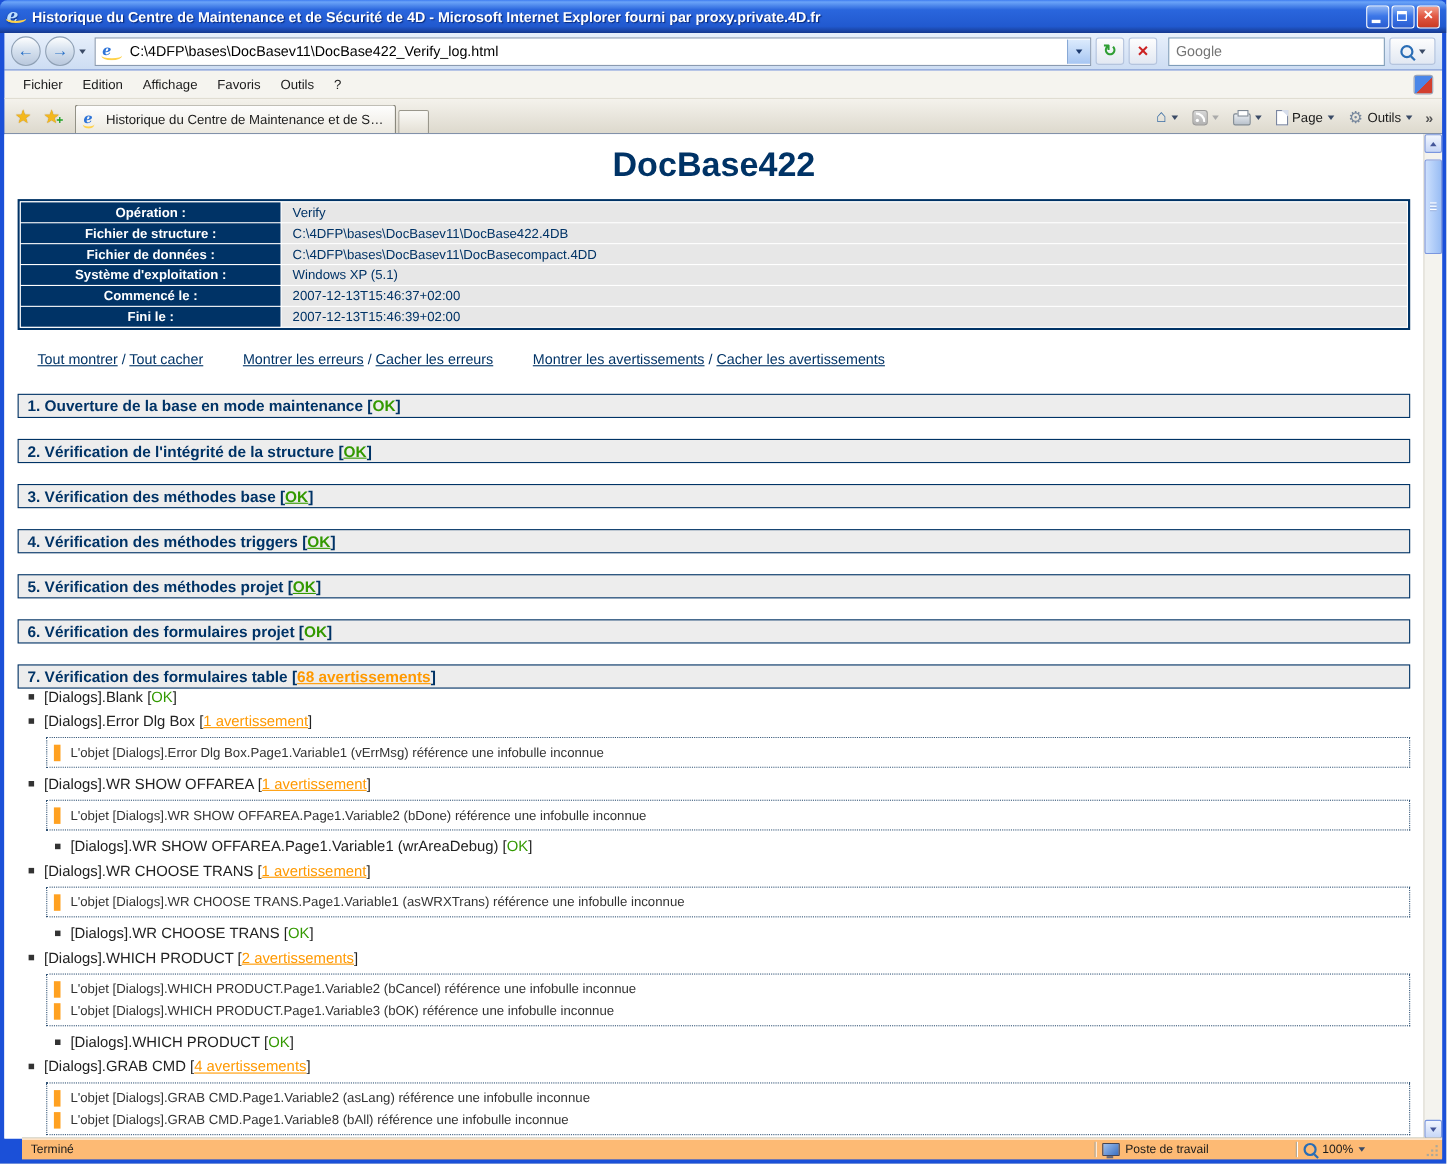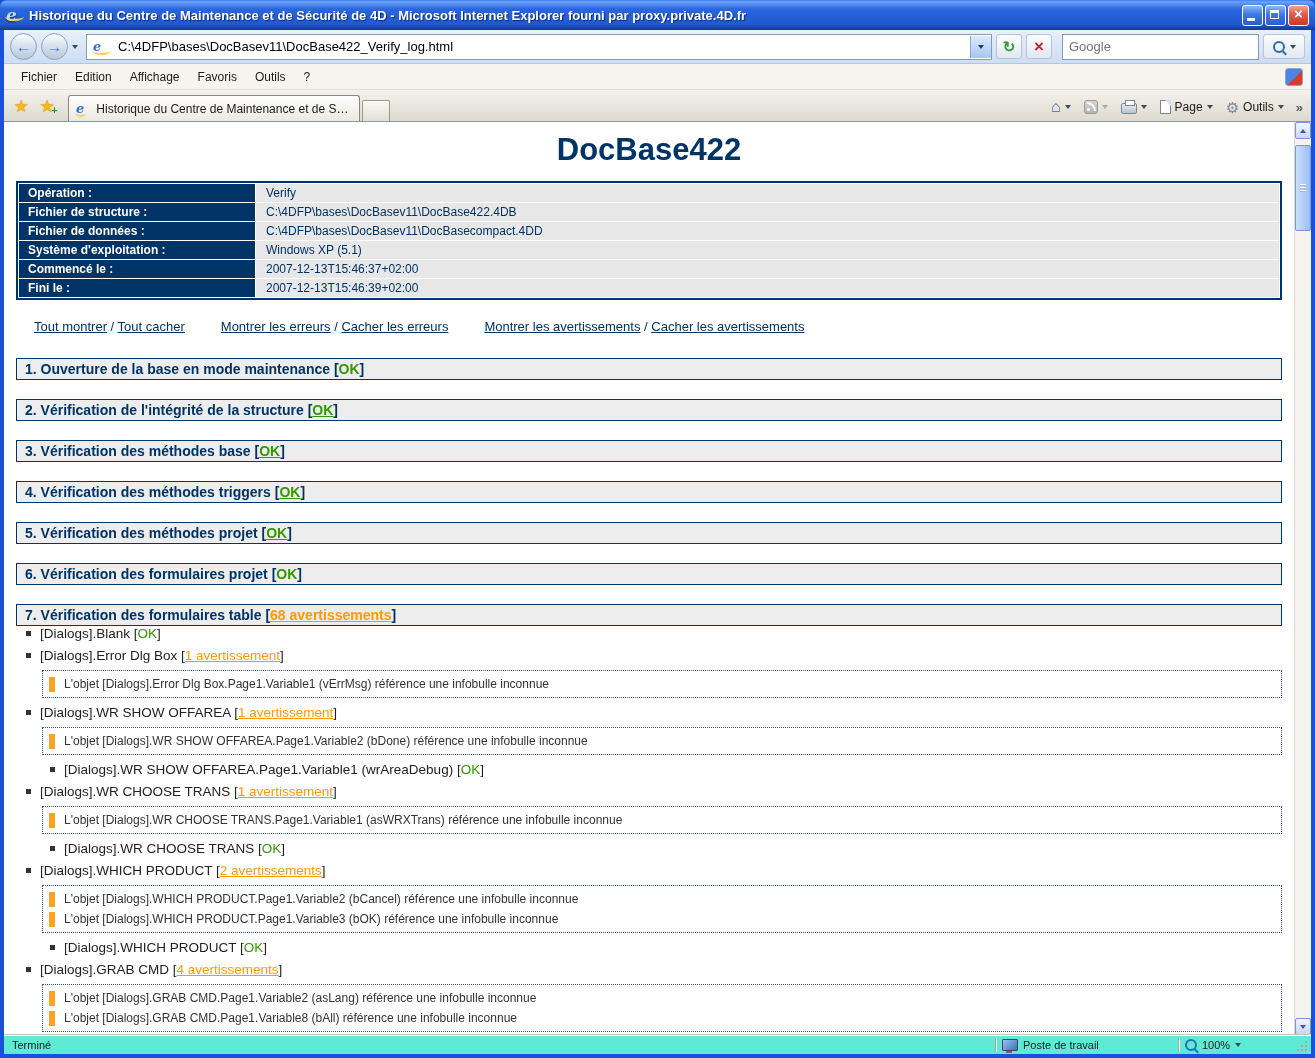--- a/index.html
+++ b/index.html
@@ -71,41 +71,41 @@
   .sbtn{height:17px;background:linear-gradient(180deg,#f2f6fe,#c6d6f7);border:1px solid #7a96df;border-radius:2px;display:flex;align-items:center;justify-content:center;box-sizing:border-box;}
   .sbtn .tri{border-top-color:#44569a;}
   .sbtn.up .tri{border-top:none;border-bottom:4px solid #44569a;}
   .sthumb{height:86px;margin:6px 0 0;background:linear-gradient(90deg,#cde0fd,#99bdf4);border:1px solid #7a96df;border-radius:2px;box-sizing:border-box;position:relative;}
   .sthumb::after{content:"";position:absolute;left:4px;right:4px;top:38px;height:1px;background:#fff;box-shadow:0 3px 0 #fff,0 6px 0 #fff,0 1px 0 #9db4e0,0 4px 0 #9db4e0,0 7px 0 #9db4e0;}
   .strack{flex:1;}
   
   .doc-title{margin-top:10px;text-align:center;font-size:31px;font-weight:bold;color:#003366;}
   .info-table-wrap{margin-top:13px;border:2px solid #003366;}
   table.info{width:100%;border-collapse:separate;border-spacing:1px;background:#fff;}
-  table.info th{background:#003366;color:#fff;font-size:12px;font-weight:bold;text-align:left;padding:2px 9px;width:218px;white-space:nowrap;}
+  table.info th{background:#003366;color:#fff;font-size:12px;font-weight:bold;text-align:center;padding:2px 9px;width:218px;white-space:nowrap;}
   table.info td{background:#e7e7e7;color:#003366;font-size:12px;text-align:left;padding:2px 10px;}
   .quick-links{margin-top:19px;text-align:left;font-size:13px;color:#003366;}
   .lgroup{margin:0 18px;white-space:nowrap;}
   .qlink{color:#003366;text-decoration:underline;cursor:pointer;}
   .secbar{margin-top:19px;height:22px;line-height:21px;background:#ededed;border:1px solid #003366;padding:0 8px;font-size:14px;font-weight:bold;color:#003366;box-sizing:border-box;white-space:nowrap;}
   .secbar:first-child{margin-top:24px;}
   .st-ok{color:#339900;}
   .st-warn{color:#ff9900;}
   .secbar .linked{text-decoration:underline;cursor:pointer;}
   .results{}
   .item{font-size:13.5px;color:#222;margin:0 0 6px;padding-left:24px;position:relative;line-height:16px;}
   .item.lvl1{padding-left:48px;}
   .item .sq{position:absolute;left:10px;top:5px;width:5px;height:5px;background:#333;}
   .item.lvl1 .sq{left:34px;}
   .item a.st-warn{text-decoration:underline;cursor:pointer;}
   .warnbox{margin:2px 0 7px 26px;border:1px dotted #335577;padding:3px 6px;}
   .warnline{display:flex;align-items:center;height:20px;font-size:12px;color:#333;}
   .wbar{width:6px;height:15px;background:#ffa121;margin-right:9px;flex:none;}
   
-  .statusbar{height:19px;background:#5eead4;border-top:1px solid #fff;box-shadow:0 -1px 0 #c8c5b2;display:flex;align-items:center;font-size:11px;color:#1b1b1b;padding:0 3px;box-sizing:border-box;}
+  .statusbar{height:19px;background:#fdba74;border-top:1px solid #fff;box-shadow:0 -1px 0 #c8c5b2;display:flex;align-items:center;font-size:11px;color:#1b1b1b;padding:0 3px;box-sizing:border-box;margin-left:16px;}
   .status-left{flex:1;padding-left:5px;}
   .sdiv{width:1px;height:14px;background:#aca899;box-shadow:1px 0 0 #fff;margin:0 6px;}
   .szone{display:flex;align-items:center;gap:5px;width:170px;}
   .pc-icon{width:14px;height:10px;border:1px solid #445;background:linear-gradient(135deg,#9fc0ef,#3a6fc0);border-radius:1px;position:relative;}
   .pc-icon::after{content:"";position:absolute;left:3px;bottom:-3px;width:6px;height:2px;background:#667;}
   .szoom{display:flex;align-items:center;gap:5px;width:105px;}
   .grip{width:14px;height:14px;position:relative;margin-left:4px;}
   .grip::after{content:"";position:absolute;right:1px;bottom:1px;width:2px;height:2px;background:#aca899;
     box-shadow:-4px 0 #aca899,0 -4px #aca899,-8px 0 #aca899,-4px -4px #aca899,0 -8px #aca899;}
 </style>

